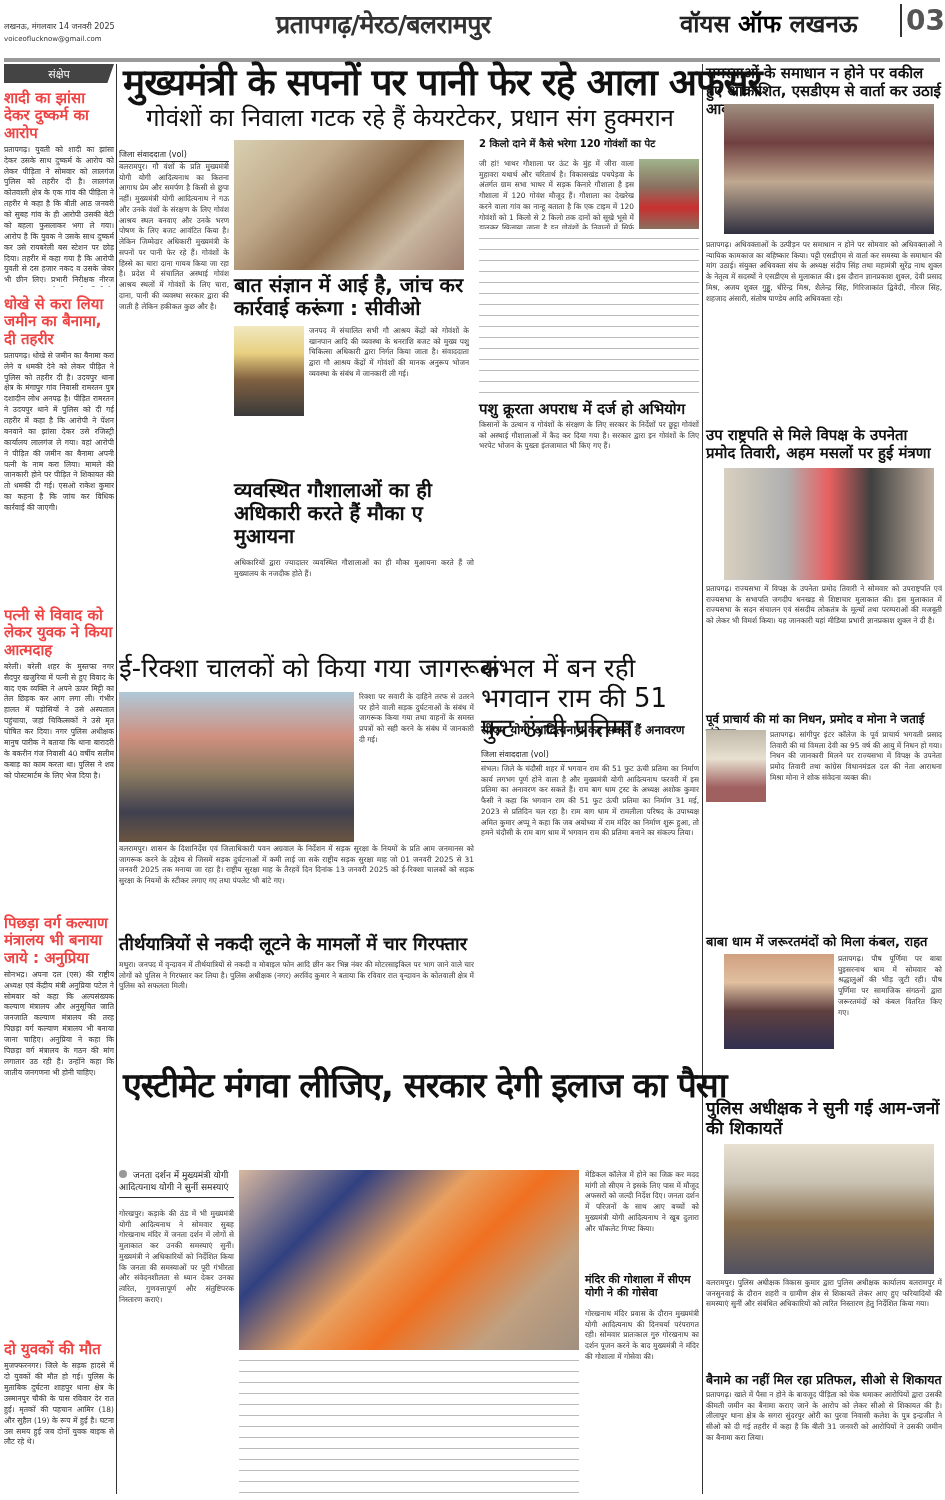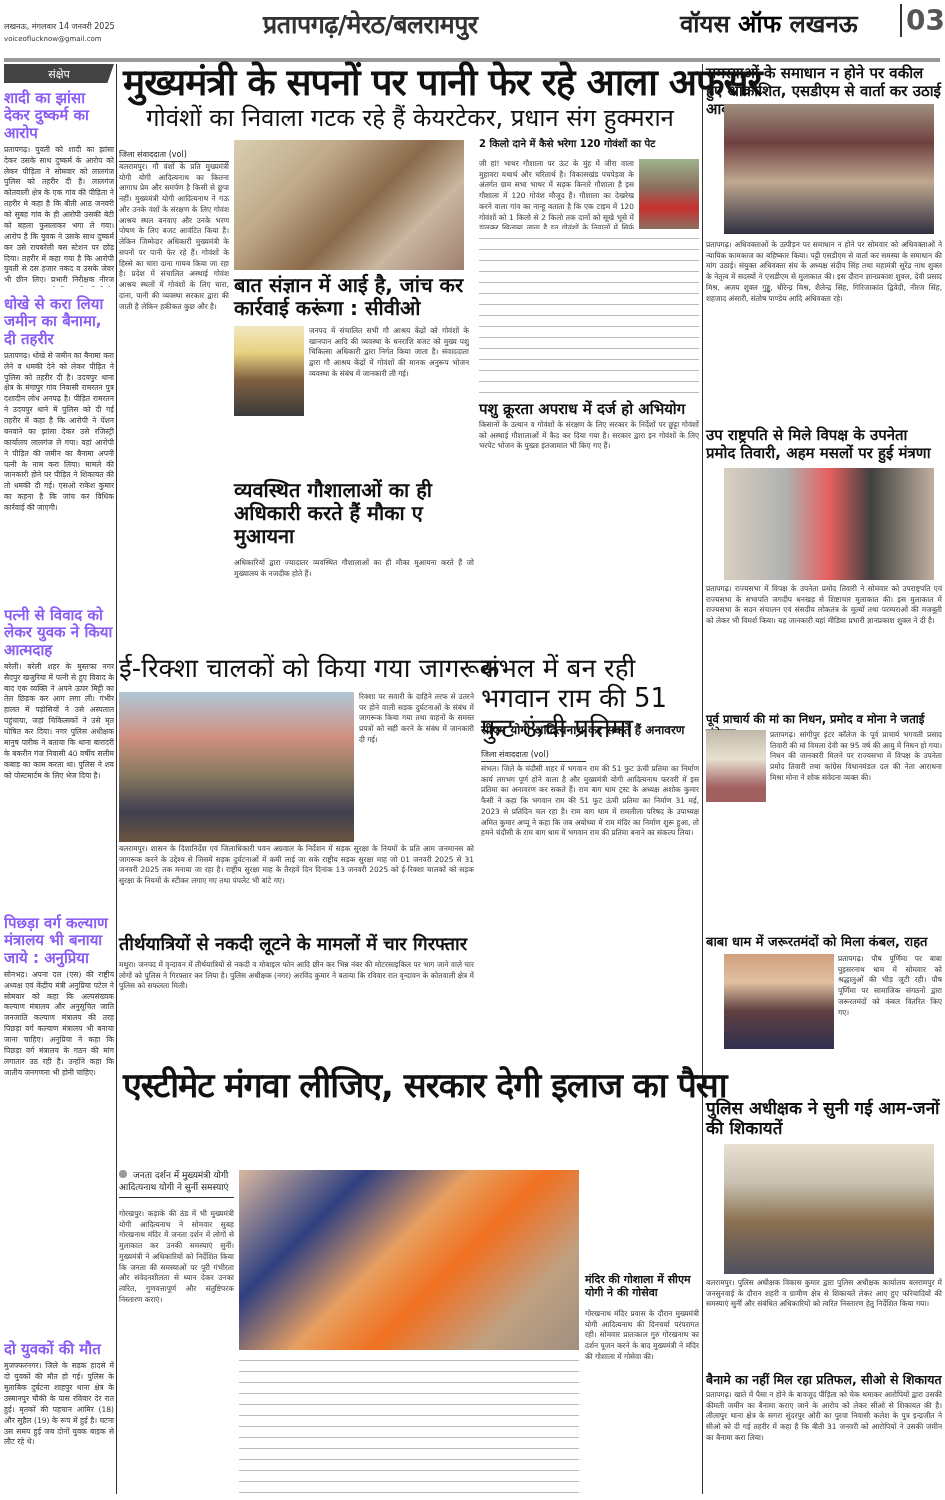--- a/index.html
+++ b/index.html
@@ -2,34 +2,34 @@
 <html><head>
 <meta charset="utf-8">
 <style>
   * { box-sizing: border-box; margin: 0; padding: 0; }
   html, body { width: 945px; height: 1500px; background: #ffffff; overflow: hidden; }
   body { font-family: "DejaVu Sans", sans-serif; color: #1a1a1a; position: relative; }
 
   .masthead { position: absolute; left: 0; top: 0; width: 945px; height: 56px; }
   .mh-date { position: absolute; left: 4px; top: 20px; font-size: 8px; color: #333; }
   .mh-email { position: absolute; left: 4px; top: 35px; font-size: 7px; color: #333; }
-  .mh-section { position: absolute; left: 263px; top: 6px; font-size: 25px; font-weight: bold; color: #333; letter-spacing: -0.5px; font-family: "DejaVu Sans", sans-serif; }
+  .mh-section { position: absolute; left: 276px; top: 6px; font-size: 25px; font-weight: bold; color: #333; letter-spacing: -0.5px; font-family: "DejaVu Sans", sans-serif; }
   .mh-brand { position: absolute; left: 680px; top: 6px; font-size: 24px; font-weight: bold; color: #222; }
   .mh-brand .grey { color: #000000; }
   .mh-page { position: absolute; left: 900px; top: 4px; font-size: 28px; font-weight: bold; color: #555; border-left: 2px solid #333; padding-left: 4px; }
   .mh-rule { position: absolute; left: 4px; top: 58px; width: 936px; height: 4px; background: #999; }
 
   .col { position: absolute; top: 64px; }
   .col-left { left: 4px; width: 110px; }
   .col-mid { left: 119px; width: 580px; }
   .col-right { left: 706px; width: 236px; }
   .vrule { position: absolute; top: 64px; width: 1px; background: #333; height: 1430px; }
 
   .sanxep { background: #444; color: #fff; font-size: 11px; text-align: center; padding: 2px 0; clip-path: polygon(0 0, 100% 0, 94% 100%, 0 100%); margin-bottom: 4px; }
-  .h-left { font-size: 15px; font-weight: bold; line-height: 1.15; margin: 3px 0; color: #8b5cf6; }
+  .h-left { font-size: 15px; font-weight: bold; line-height: 1.15; margin: 3px 0; color: #ef4444; }
   .body-text { font-size: 7.5px; line-height: 1.45; color: #333; text-align: justify; }
 
   .h-main { font-size: 37px; font-weight: bold; line-height: 1.05; color: #111; letter-spacing: -1px; }
   .h-sub { font-size: 24px; line-height: 1.2; color: #111; }
   .h-mid { font-size: 20px; font-weight: bold; line-height: 1.15; color: #111; }
   .h-mid2 { font-size: 26px; line-height: 1.15; color: #111; }
   .h-right { font-size: 15px; font-weight: bold; line-height: 1.2; color: #111; }
   .byline { font-size: 8px; color: #222; border-bottom: 1px solid #333; padding-bottom: 2px; margin: 4px 0; }
 
   .photo { position: absolute; overflow: hidden; }
@@ -134,20 +134,21 @@
   <div class="byline" style="position:absolute; left:362px; top:680px; width:105px;">जिला संवाददाता (vol)</div>
   <div class="txt" style="left:362px; top:700px; width:218px; height:350px;">संभल। जिले के चंदौसी शहर में भगवान राम की 51 फुट ऊंची प्रतिमा का निर्माण कार्य लगभग पूर्ण होने वाला है और मुख्यमंत्री योगी आदित्यनाथ फरवरी में इस प्रतिमा का अनावरण कर सकते हैं। राम बाग धाम ट्रस्ट के अध्यक्ष अशोक कुमार फैसी ने कहा कि भगवान राम की 51 फुट ऊंची प्रतिमा का निर्माण 31 मई, 2023 से प्रतिदिन चल रहा है। राम बाग धाम में रामलीला परिषद के उपाध्यक्ष अमित कुमार अप्पू ने कहा कि जब अयोध्या में राम मंदिर का निर्माण शुरू हुआ, तो हमने चंदौसी के राम बाग धाम में भगवान राम की प्रतिमा बनाने का संकल्प लिया।</div>
 
   <div class="h-main" style="position:absolute; left:4px; top:1004px; white-space:nowrap; font-size:34px;">एस्टीमेट मंगवा लीजिए, सरकार देगी इलाज का पैसा</div>
   <div class="bullet-box" style="position:absolute; left:0; top:1106px; width:115px;">
     <span class="dot"></span><span>जनता दर्शन में मुख्यमंत्री योगी आदित्यनाथ योगी ने सुनीं समस्याएं</span>
   </div>
   <div class="txt" style="left:0; top:1145px; width:115px; height:290px;">गोरखपुर। कड़ाके की ठंड में भी मुख्यमंत्री योगी आदित्यनाथ ने सोमवार सुबह गोरखनाथ मंदिर में जनता दर्शन में लोगों से मुलाकात कर उनकी समस्याएं सुनीं। मुख्यमंत्री ने अधिकारियों को निर्देशित किया कि जनता की समस्याओं पर पूरी गंभीरता और संवेदनशीलता से ध्यान देकर उनका त्वरित, गुणवत्तापूर्ण और संतुष्टिपरक निस्तारण कराएं।</div>
   <div class="photo ph-yogi" style="left:120px; top:1106px; width:340px; height:180px;"></div>
   <div class="txt" style="left:120px; top:1290px; width:340px; height:145px; background:repeating-linear-gradient(180deg, transparent 0 6px, #bbb 6px 7px, transparent 7px 11px);"></div>
+  <div class="txt" style="left:466px; top:1106px; width:114px; height:100px;">मेडिकल कॉलेज में होने का जिक्र कर मदद मांगी तो सीएम ने इसके लिए पास में मौजूद अफसरों को जल्दी निर्देश दिए। जनता दर्शन में परिजनों के साथ आए बच्चों को मुख्यमंत्री योगी आदित्यनाथ ने खूब दुलारा और चॉकलेट गिफ्ट किया।</div>
   <div class="h-mid" style="position:absolute; left:466px; top:1210px; width:114px; font-size:11px;">मंदिर की गोशाला में सीएम योगी ने की गोसेवा</div>
   <div class="txt" style="left:466px; top:1245px; width:114px; height:190px;">गोरखनाथ मंदिर प्रवास के दौरान मुख्यमंत्री योगी आदित्यनाथ की दिनचर्या परंपरागत रही। सोमवार प्रातःकाल गुरु गोरखनाथ का दर्शन पूजन करने के बाद मुख्यमंत्री ने मंदिर की गोशाला में गोसेवा की।</div>
 </div>
 
 <div class="col col-right" style="height:1436px;">
   <div class="h-right" style="position:absolute; left:0; top:0; width:236px;">समस्याओं के समाधान न होने पर वकील हुए आक्रोशित, एसडीएम से वार्ता कर उठाई आवाज</div>
   <div class="photo ph-lawyers" style="left:18px; top:40px; width:210px; height:130px;"></div>
   <div class="txt" style="left:0; top:176px; width:236px; height:180px;">प्रतापगढ़। अधिवक्ताओं के उत्पीड़न पर समाधान न होने पर सोमवार को अधिवक्ताओं ने न्यायिक कामकाज का बहिष्कार किया। पट्टी एसडीएम से वार्ता कर समस्या के समाधान की मांग उठाई। संयुक्त अधिवक्ता संघ के अध्यक्ष संदीप सिंह तथा महामंत्री सुरेंद्र नाथ शुक्ल के नेतृत्व में सदस्यों ने एसडीएम से मुलाकात की। इस दौरान ज्ञानप्रकाश शुक्ल, देवी प्रसाद मिश्र, अजय शुक्ल गुड्डू, धीरेन्द्र मिश्र, शैलेन्द्र सिंह, गिरिजाकांत द्विवेदी, नीरज सिंह, शहजाद अंसारी, संतोष पाण्डेय आदि अधिवक्ता रहे।</div>
 
   <div class="h-right" style="position:absolute; left:0; top:362px; width:236px;">उप राष्ट्रपति से मिले विपक्ष के उपनेता प्रमोद तिवारी, अहम मसलों पर हुई मंत्रणा</div>

